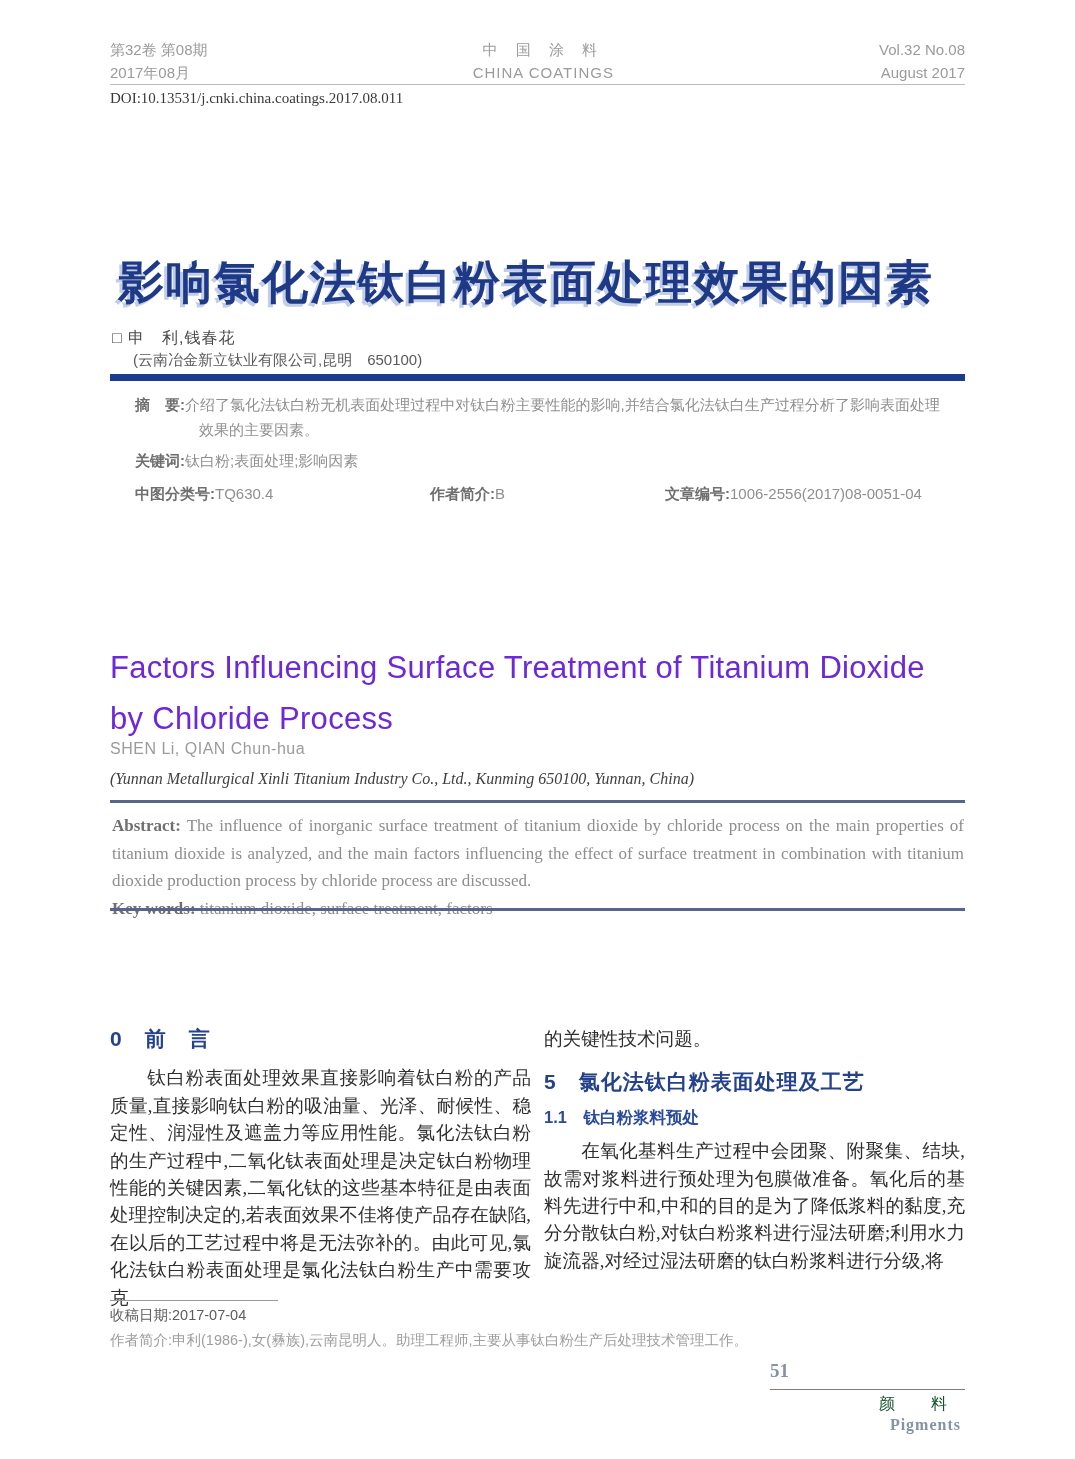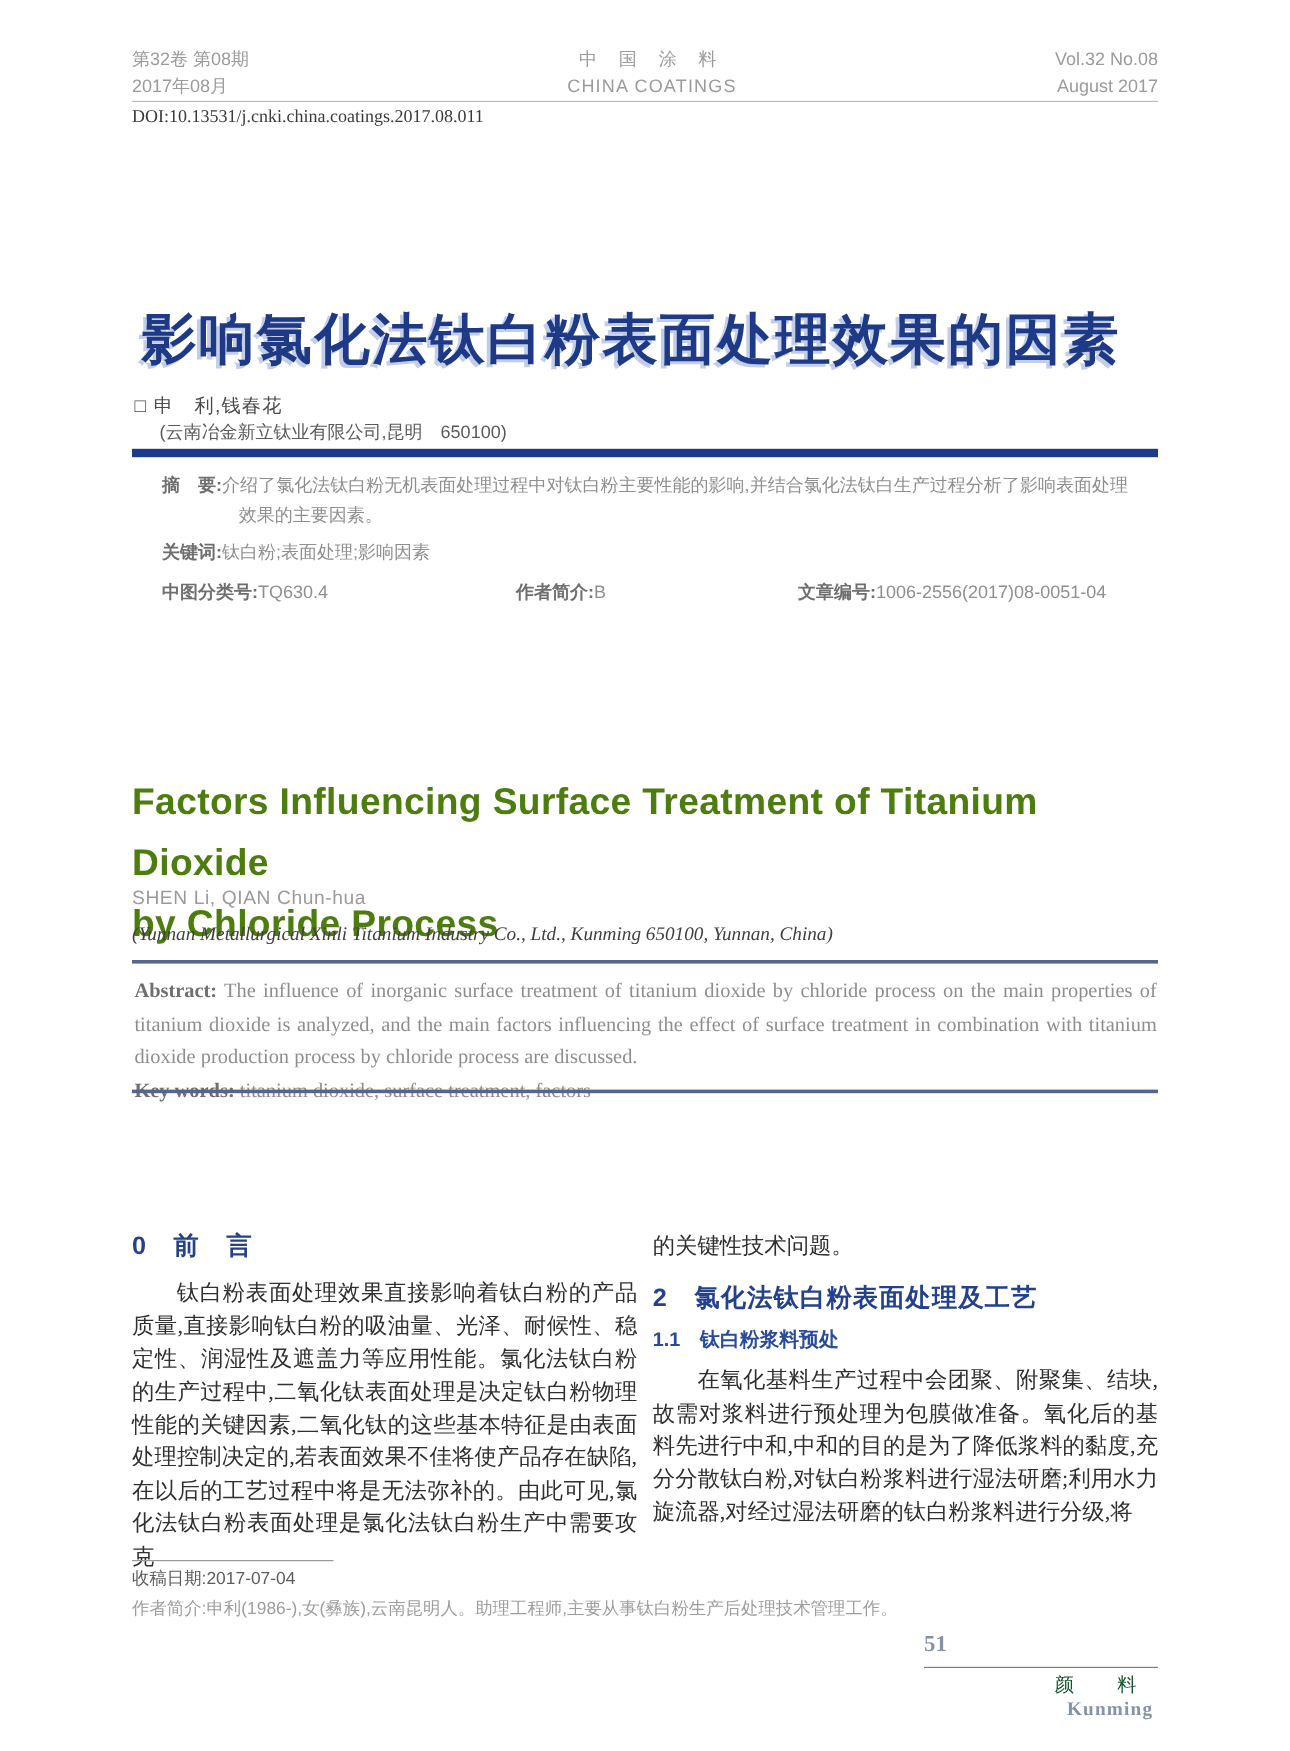--- a/index.html
+++ b/index.html
@@ -48,21 +48,21 @@
   }
   .abs-cn .hang { padding-left:64px; text-indent:-64px; text-align:justify; }
   .abs-cn .kw-line { margin-top:6px; }
   .abs-cn .clc-row { margin-top:8px; display:flex; }
   .abs-cn .clc-row .seg1 { width:295px; }
   .abs-cn .clc-row .seg2 { width:235px; }
   .abs-cn .clc-row .seg3 { flex:1; }
   
   .title-en {
     position:absolute; top:642px; left:110px; width:860px;
-    font-size:31px; font-weight:bold; color:#4d7c0f;
+    font-size:31px; font-weight:normal; color:#6d28d9;
     line-height:51px; letter-spacing:0.3px;
   }
   .authors-en {
     position:absolute; top:740px; left:110px;
     font-size:16px; color:#9b9b9b; letter-spacing:0.5px;
   }
   .affil-en {
     position:absolute; top:770px; left:110px;
     font-family:"Liberation Serif", serif; font-style:italic;
     font-size:16px; color:#404040;
@@ -185,31 +185,31 @@
     </div>
   </div>
   <div class="rule-abs bot"></div>
 
   <div class="col col-l">
     <div class="h-sec">0　前　言</div>
     <div class="para">钛白粉表面处理效果直接影响着钛白粉的产品质量,直接影响钛白粉的吸油量、光泽、耐候性、稳定性、润湿性及遮盖力等应用性能。氯化法钛白粉的生产过程中,二氧化钛表面处理是决定钛白粉物理性能的关键因素,二氧化钛的这些基本特征是由表面处理控制决定的,若表面效果不佳将使产品存在缺陷,在以后的工艺过程中将是无法弥补的。由此可见,氯化法钛白粉表面处理是氯化法钛白粉生产中需要攻克</div>
   </div>
   <div class="col col-r">
     <div class="para-cont">的关键性技术问题。</div>
-    <div class="h-sec">2　氯化法钛白粉表面处理及工艺</div>
+    <div class="h-sec">5　氯化法钛白粉表面处理及工艺</div>
     <div class="h-sub">1.1　钛白粉浆料预处</div>
     <div class="para">在氧化基料生产过程中会团聚、附聚集、结块,故需对浆料进行预处理为包膜做准备。氧化后的基料先进行中和,中和的目的是为了降低浆料的黏度,充分分散钛白粉,对钛白粉浆料进行湿法研磨;利用水力旋流器,对经过湿法研磨的钛白粉浆料进行分级,将</div>
   </div>
 
   <div class="fn-rule"></div>
   <div class="fn1">
     <span>收稿日期:</span><span>2017-07-04</span>
   </div>
   <div class="fn2">
     <span>作者简介:</span><span>申利(1986-),女(彝族),云南昆明人。助理工程师,主要从事钛白粉生产后处理技术管理工作。</span>
   </div>
 
   <div class="pf-num">51</div>
   <div class="pf-rule"></div>
   <div class="pf-cn">颜　料</div>
-  <div class="pf-en">Kunming</div>
+  <div class="pf-en">Pigments</div>
 
 </div>
 
 </body></html>

